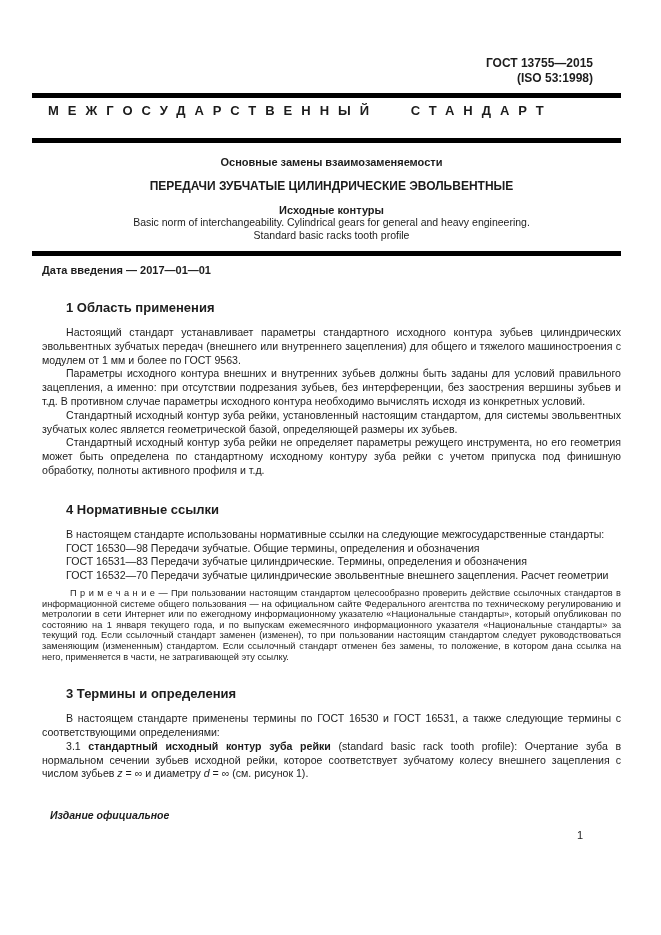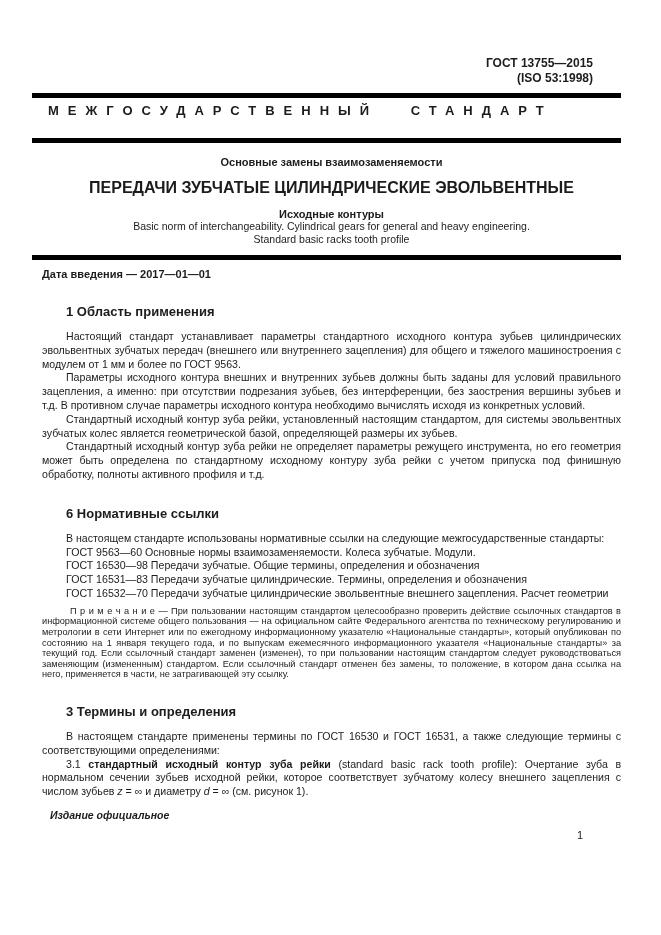--- a/index.html
+++ b/index.html
@@ -27,21 +27,21 @@
   .band-title {
     font-weight: bold;
     font-size: 13px;
     letter-spacing: 9px;
     word-spacing: 20px;
     padding: 5px 0 20px 6px;
     white-space: nowrap;
   }
   .title-block { text-align: center; margin-top: 13px; }
   .tb-group { font-weight: bold; font-size: 11px; }
-  .tb-main  { font-weight: bold; font-size: 16px; margin-top: 11px; }
+  .tb-main  { font-weight: bold; font-size: 12px; margin-top: 11px; }
   .tb-sub   { font-weight: bold; font-size: 11px; margin-top: 11px; }
   .tb-en    { font-size: 10.5px; line-height: 13px; }
   .rule2 { margin-top: 9px; }
   .intro-date {
     margin-top: 8px;
     padding-right: 28px;
     text-align: left;
     font-weight: bold;
     font-size: 11px;
   }
@@ -111,23 +111,22 @@
 
   <div class="section">
     <div class="section-heading">1 Область применения</div>
     <p class="body-p">Настоящий стандарт устанавливает параметры стандартного исходного контура зубьев цилиндрических эвольвентных зубчатых передач (внешнего или внутреннего зацепления) для общего и тяжелого машиностроения с модулем от 1 мм и более по ГОСТ 9563.</p>
     <p class="body-p">Параметры исходного контура внешних и внутренних зубьев должны быть заданы для условий правильного зацепления, а именно: при отсутствии подрезания зубьев, без интерференции, без заострения вершины зубьев и т.д. В противном случае параметры исходного контура необходимо вычислять исходя из конкретных условий.</p>
     <p class="body-p">Стандартный исходный контур зуба рейки, установленный настоящим стандартом, для системы эвольвентных зубчатых  колес является геометрической базой, определяющей размеры их зубьев.</p>
     <p class="body-p">Стандартный исходный контур зуба рейки не определяет параметры режущего инструмента, но его геометрия может быть определена по стандартному исходному контуру зуба рейки с учетом припуска под финишную обработку, полноты активного профиля и т.д.</p>
   </div>
 
   <div class="section">
-    <div class="section-heading">6 Нормативные ссылки</div>
+    <div class="section-heading">4 Нормативные ссылки</div>
     <p class="body-p">В настоящем стандарте использованы нормативные ссылки на следующие межгосударственные стандарты:</p>
-    <p class="body-p">ГОСТ 9563—60 Основные нормы взаимозаменяемости. Колеса зубчатые. Модули.</p>
     <p class="body-p">ГОСТ 16530—98 Передачи зубчатые. Общие термины, определения и обозначения</p>
     <p class="body-p">ГОСТ 16531—83 Передачи зубчатые цилиндрические. Термины, определения и обозначения</p>
     <p class="body-p">ГОСТ 16532—70 Передачи зубчатые цилиндрические эвольвентные внешнего зацепления. Расчет геометрии</p>
     <p class="note-p">П р и м е ч а н и е — При пользовании настоящим стандартом целесообразно проверить действие ссылочных стандартов в информационной системе общего пользования — на официальном сайте Федерального агентства по техническому регулированию и метрологии в сети Интернет или по ежегодному информационному указателю «Национальные стандарты», который опубликован по состоянию на 1 января текущего года, и по выпускам ежемесячного информационного указателя «Национальные стандарты» за текущий год. Если ссылочный стандарт заменен (изменен), то при пользовании настоящим стандартом следует руководствоваться заменяющим (измененным) стандартом. Если ссылочный стандарт отменен без замены, то положение, в котором дана ссылка на него, применяется в части, не затрагивающей эту ссылку.</p>
   </div>
 
   <div class="section">
     <div class="section-heading">3 Термины и определения</div>
     <p class="body-p">В настоящем стандарте применены термины по ГОСТ 16530 и ГОСТ 16531, а также следующие термины с соответствующими определениями:</p>
     <p class="body-p"><span>3.1 </span><b>стандартный исходный контур зуба рейки</b><span> (standard basic rack tooth profile): Очертание зуба в нормальном сечении зубьев исходной рейки, которое соответствует зубчатому колесу внешнего зацепления с числом зубьев </span><i>z</i><span> = ∞ и диаметру </span><i>d</i><span> = ∞ (см. рисунок 1).</span></p>

